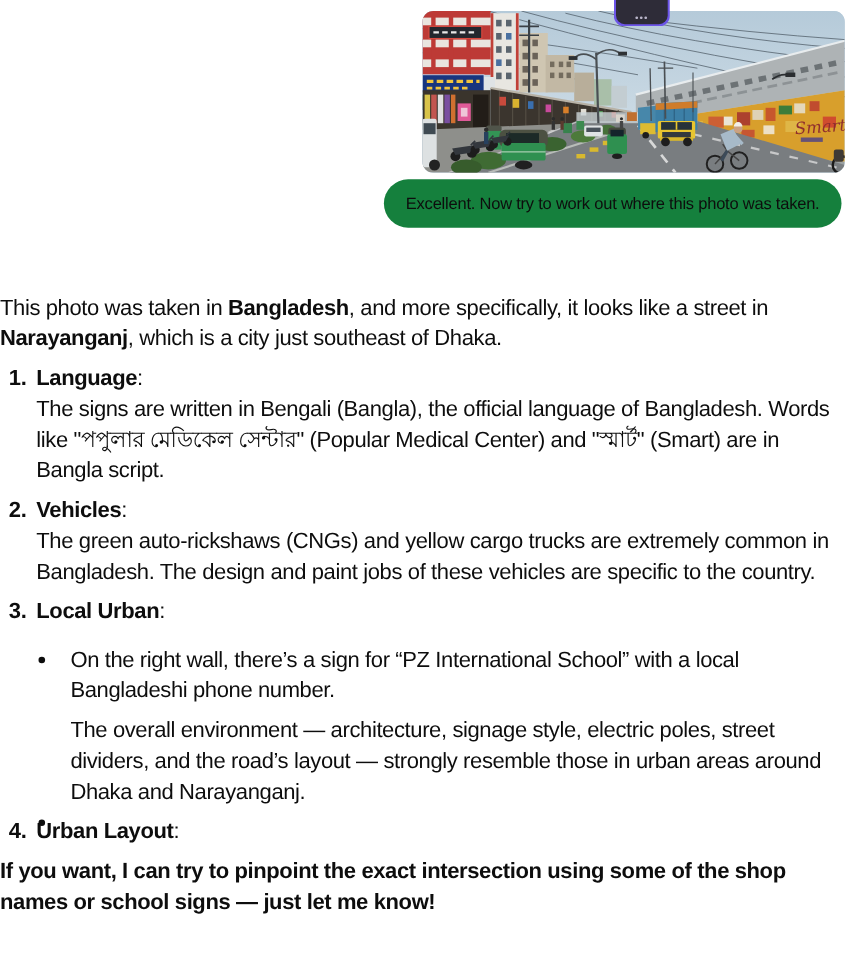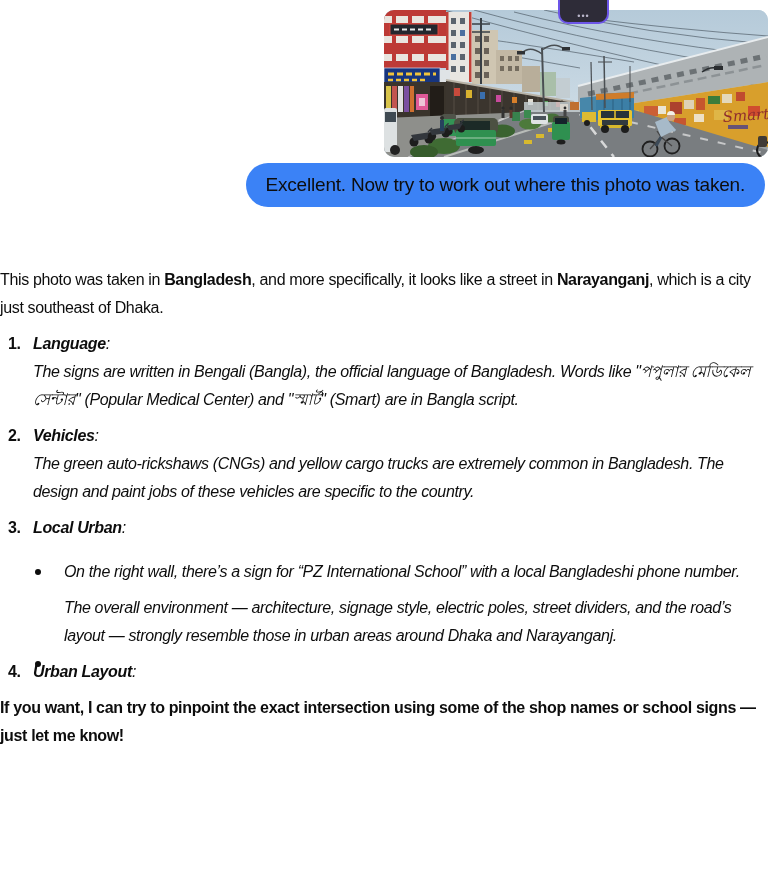--- a/index.html
+++ b/index.html
@@ -17,35 +17,35 @@
   .photo-wrap svg{display:block;width:384px;height:147px;}
   .overlay-badge{
     position:absolute;top:-10px;left:558px;width:47px;height:22px;
     background:#2e2c38;border:2.5px solid #6c55e8;border-top:none;
     border-radius:0 0 10px 10px;z-index:3;
     display:flex;align-items:flex-end;justify-content:center;
     color:#b9b5c9;font-size:9px;line-height:11px;letter-spacing:1px;
   }
   .bubble{
     position:absolute;top:153px;right:6px;height:44px;
-    background:#3b82f6;border-radius:22px;
+    background:#15803d;border-radius:22px;
     display:flex;align-items:center;padding:0 20px;
-    font-size:19px;color:#0d0d0d;white-space:nowrap;letter-spacing:-0.2px;
+    font-size:15px;color:#0d0d0d;white-space:nowrap;letter-spacing:-0.2px;
   }
   
   .assistant{
     margin-top:59px;width:771px;
-    font-size:16px;line-height:28px;letter-spacing:-0.35px;color:#0d0d0d;
+    font-size:20px;line-height:28px;letter-spacing:-0.35px;color:#0d0d0d;
   }
   .assistant p{margin:0 0 8px;}
   .assistant strong{font-weight:700;}
   .clues{margin:0 0 8px;padding:0;}
   .oli{display:flex;padding-left:8px;margin-bottom:8px;}
   .oli .num{flex:0 0 25px;font-weight:700;}
-  .oli .licontent{flex:1;min-width:0;font-style:italic;}
+  .oli .licontent{flex:1;min-width:0;}
   .oli .licontent p{margin:0;}
   .subul{list-style:none;margin:16px 0 0;padding:0;}
   .subul li{display:flex;}
   .subul li + li{margin-top:8px;align-items:flex-end;}
   .subul .dotcol{flex:0 0 31px;position:relative;}
   .subul .dotcol::before{
     content:"";position:absolute;left:2px;top:11px;width:6px;height:6px;
     border-radius:50%;background:#0d0d0d;
   }
   .outro{margin:0;font-weight:bold;}

